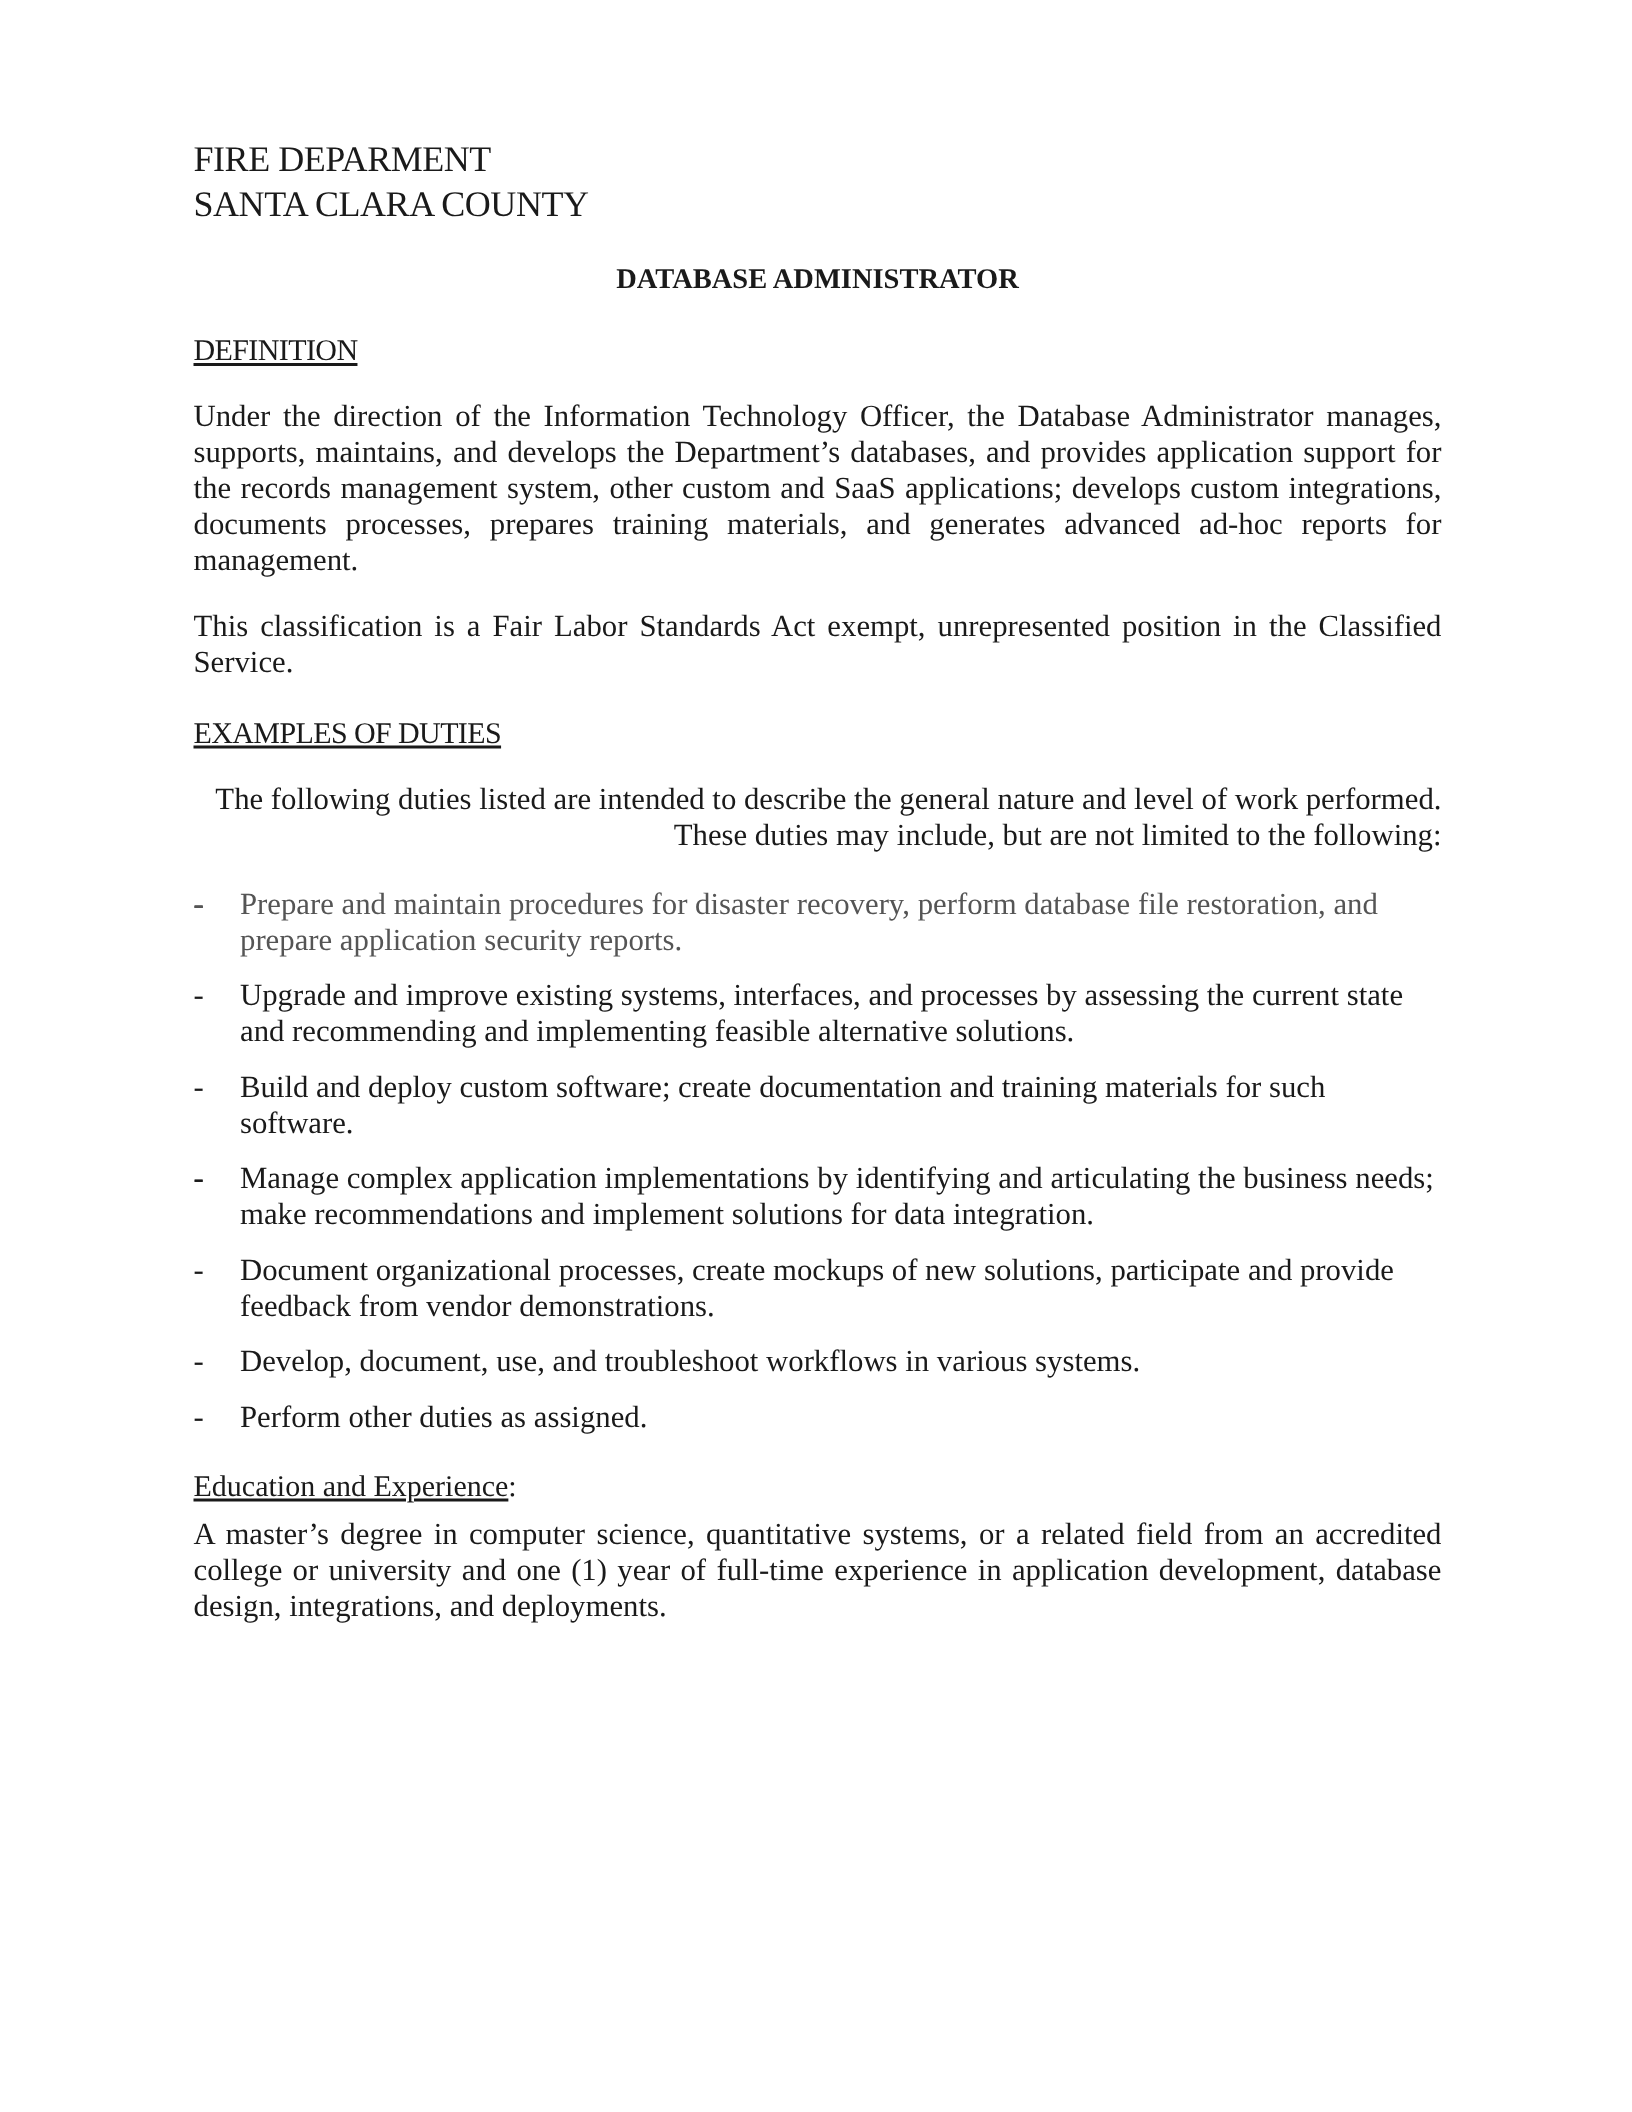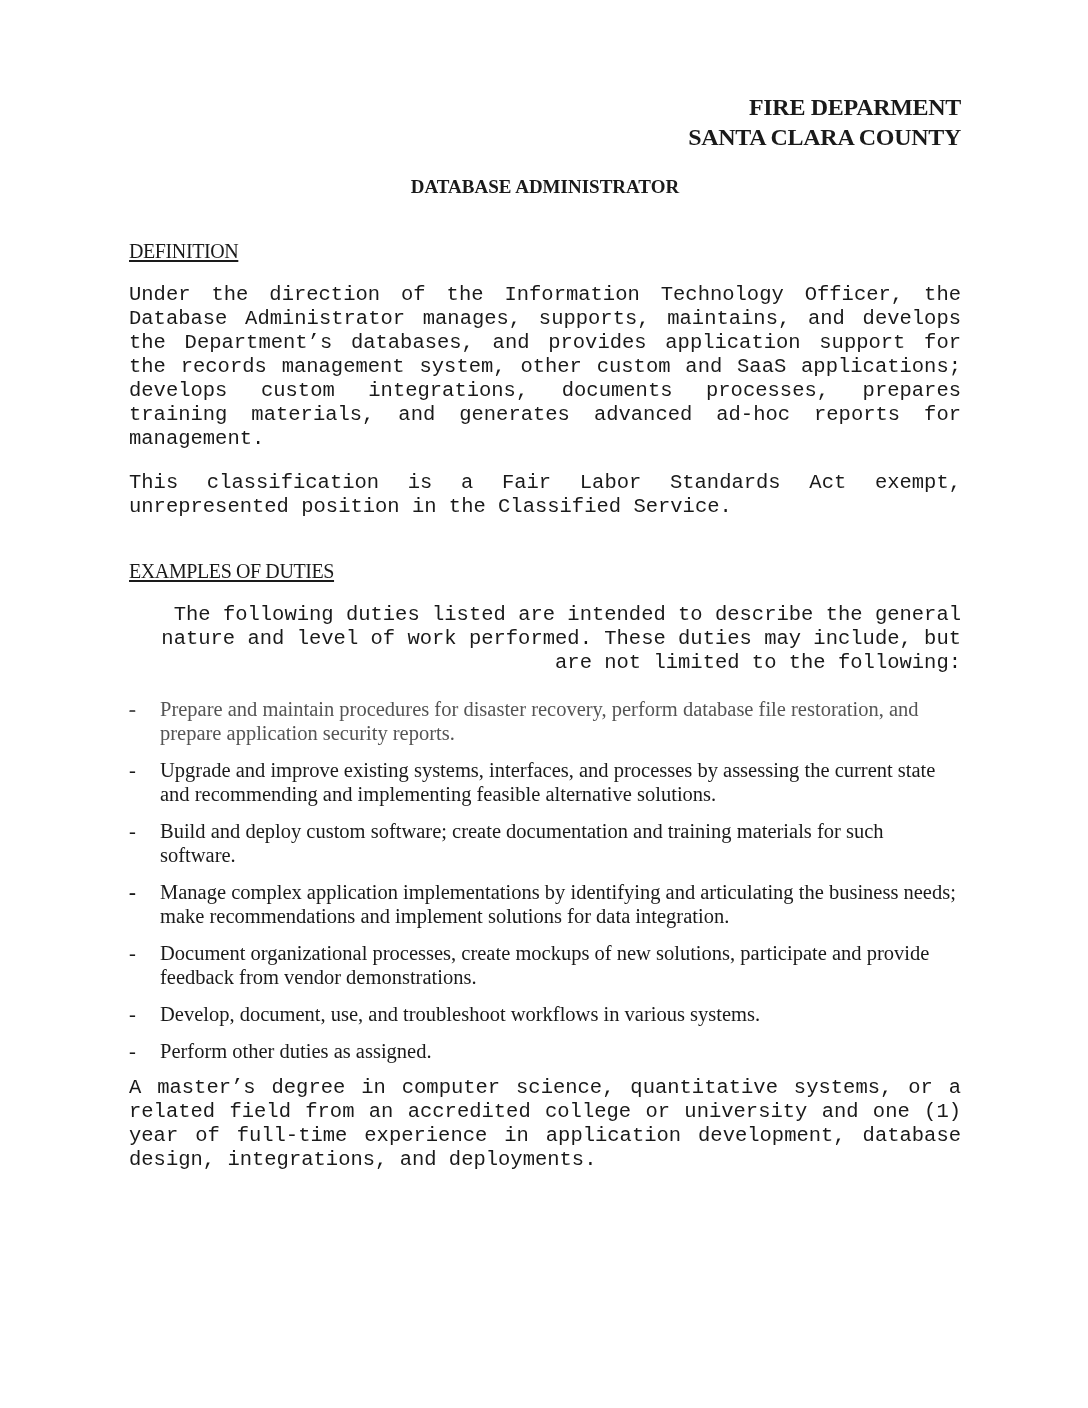--- a/index.html
+++ b/index.html
@@ -11,49 +11,48 @@
     font-family: "Liberation Serif", "DejaVu Serif", serif;
     color: #1a1a1a;
   }
   .page {
     position: absolute;
     left: 129px;
     top: 92px;
     width: 832px;
   }
   .title {
-    text-align: right;
+    text-align: left;
     font-size: 24px;
     line-height: 30px;
     letter-spacing: -0.3px;
     margin: 0;
-    font-weight: bold;
+    font-weight: normal;
   }
   .job-title {
     text-align: center;
     font-size: 19px;
     font-weight: bold;
     margin: 23px 0 0 0;
     line-height: 24px;
   }
   .section-heading {
     font-size: 20px;
     text-decoration: underline;
     text-underline-offset: 2px;
-    margin: 40px 0 0 0;
+    margin: 23px 0 0 0;
     line-height: 24px;
     letter-spacing: -0.4px;
     font-weight: normal;
   }
   .para {
     font-size: 20.5px;
     line-height: 24px;
     margin: 20px 0 0 0;
     text-align: justify;
-    font-family: Liberation Mono, monospace;
   }
   .para.nojust { text-align: right; }
   ul.duties {
     list-style: none;
     margin: 22px 0 0 0;
     padding: 0;
   }
   ul.duties li {
     position: relative;
     padding-left: 31px;
@@ -96,14 +95,15 @@
     <li class="muted"><span class="dash">-</span><span>Prepare and maintain procedures for disaster recovery, perform database file restoration, and prepare application security reports.</span></li>
     <li><span class="dash">-</span><span>Upgrade and improve existing systems, interfaces, and processes by assessing the current state and recommending and implementing feasible alternative solutions.</span></li>
     <li><span class="dash">-</span><span>Build and deploy custom software; create documentation and training materials for such software.</span></li>
     <li><span class="dash">-</span></li>
     <li><span class="dash">-</span><span>Manage complex application implementations by identifying and articulating the business needs; make recommendations and implement solutions for data integration.</span></li>
     <li><span class="dash">-</span><span>Document organizational processes, create mockups of new solutions, participate and provide feedback from vendor demonstrations.</span></li>
     <li><span class="dash">-</span><span>Develop, document, use, and troubleshoot workflows in various systems.</span></li>
     <li><span class="dash">-</span><span>Perform other duties as assigned.</span></li>
   </ul>
 
+  <p class="subheading"><span class="u">Education and Experience</span><span>:</span></p>
   <p class="para after-sub">A master’s degree in computer science, quantitative systems, or a related field from an accredited college or university and one (1) year of full-time experience in application development, database design, integrations, and deployments.</p>
 </div>
 
 </body></html>

